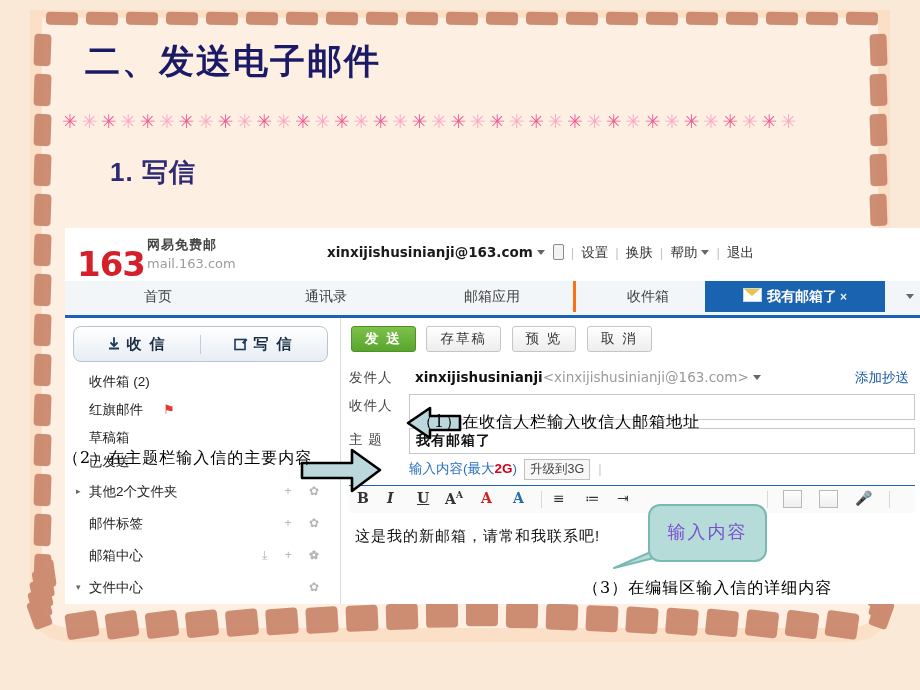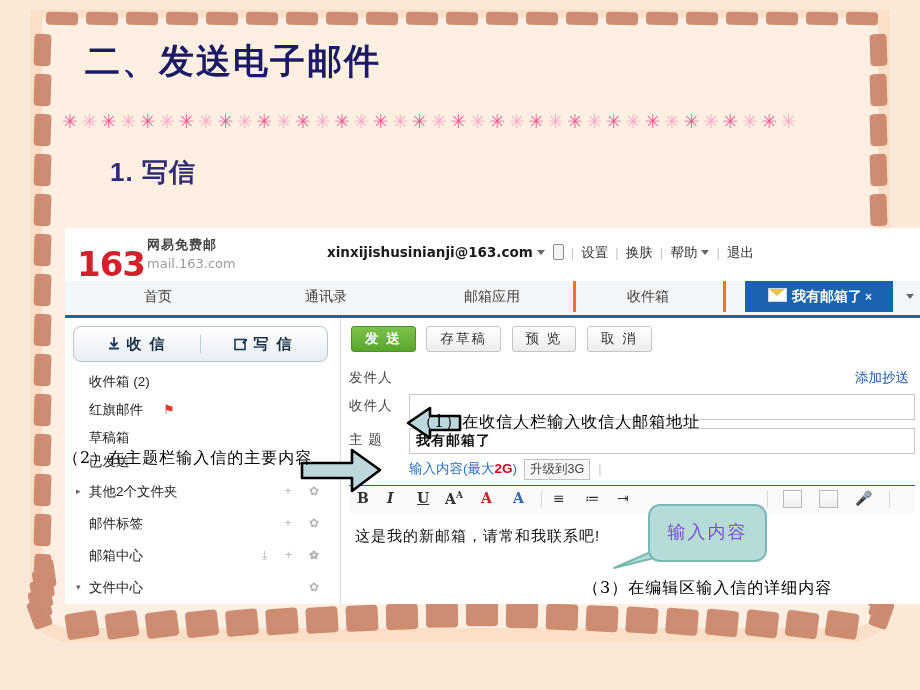--- a/index.html
+++ b/index.html
@@ -274,21 +274,21 @@
     <div id="acct-bar">
       <span class="mail-addr">xinxijishusinianji@163.com</span><span class="caret"></span><span class="phone-icon"></span><span class="sep">|</span><a>设置</a><span class="sep">|</span><a>换肤</a><span class="sep">|</span><a>帮助</a><span class="caret"></span><span class="sep">|</span><a>退出</a>
     </div>
   </div>
 
   <div id="tabs">
     <div class="tab" style="left:10px;width:166px;">首页</div>
     <div class="tab" style="left:176px;width:170px;">通讯录</div>
     <div class="tab" style="left:508px;width:150px;">收件箱</div>
     <div class="tab" style="left:346px;width:162px;">邮箱应用</div>
-    <div class="tab active" style="left:680px;width:150px;">
+    <div class="tab active" style="left:640px;width:180px;">
       <span class="tab-mail-icon"></span><span>我有邮箱了</span><span class="tab-close">×</span>
     </div>
     <div id="tab-dropdown"><span class="caret"></span></div>
   </div>
 
   <div id="mail-body">
 
     <div id="sidebar">
       <div id="compose-bar">
         <div class="cbtn">
@@ -345,20 +345,25 @@
     <div id="pane">
       <div id="act-bar">
         <span class="abtn send">发 送</span>
         <span class="abtn">存草稿</span>
         <span class="abtn">预 览</span>
         <span class="abtn">取 消</span>
       </div>
 
       <div class="field-row" style="top:48px;">
         <span class="flabel">发件人</span>
+        <div class="finput plain">
+          <span class="fval">
+            <b>xinxijishusinianji</b><span class="grey">&lt;xinxijishusinianji@163.com&gt;</span><span class="caret"></span>
+          </span>
+        </div>
         <span id="cc-link">添加抄送</span>
       </div>
 
       <div class="field-row" style="top:76px;">
         <span class="flabel">收件人</span>
         <div class="finput"></div>
       </div>
 
       <div class="field-row" style="top:110px;">
         <span class="flabel">主  题</span>

